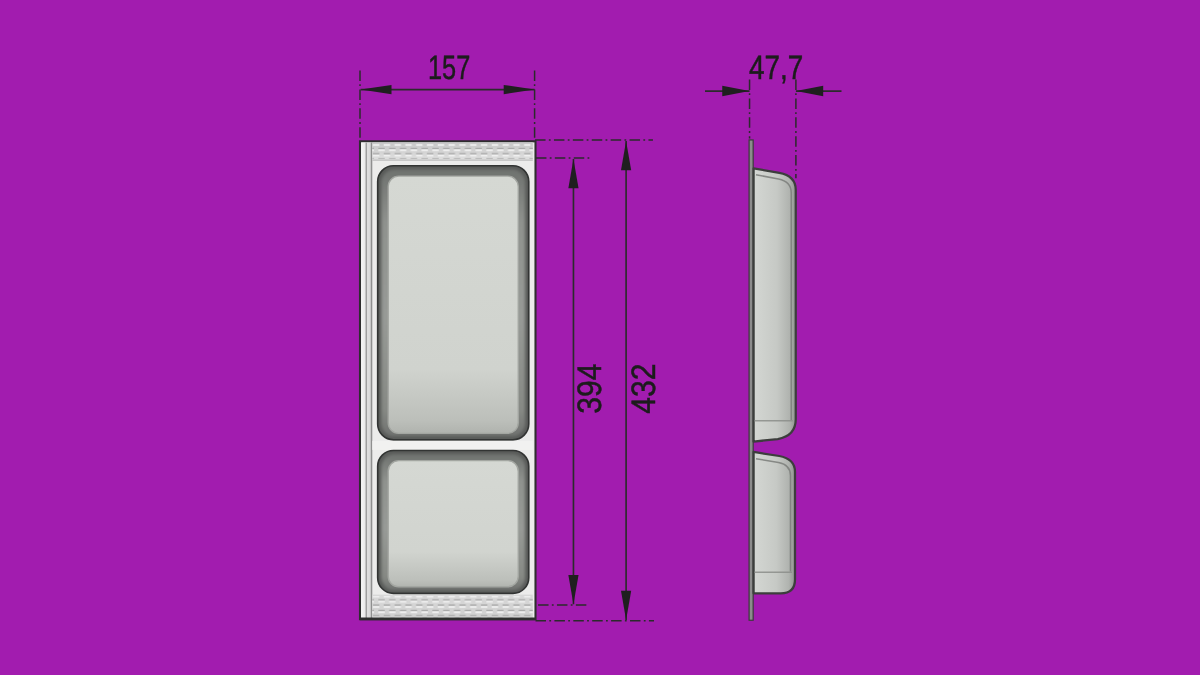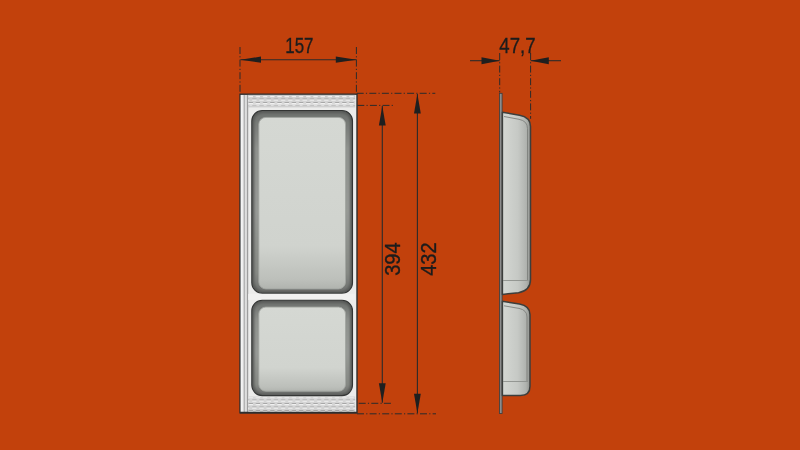--- a/index.html
+++ b/index.html
@@ -1,16 +1,16 @@
 <!DOCTYPE html>
 <html><head>
 <meta charset="utf-8">
 <style>
   html,body{margin:0;padding:0;background:#ffffff;}
-  #stage{position:relative;width:800px;height:450px;background:#c2410c;overflow:hidden;}
+  #stage{position:relative;width:800px;height:450px;background:#a21caf;overflow:hidden;}
   svg text{font-family:"Liberation Sans",sans-serif;fill:#1c1c1c;stroke:#1c1c1c;stroke-width:0.35;}
 </style>
 </head>
 <body>
 <div id="stage">
 <svg width="800" height="450" viewBox="0 0 800 450">
 <defs>
   <linearGradient id="bandTop" x1="0" y1="0" x2="0" y2="1">
     <stop offset="0" stop-color="#c7c7c7"></stop>
     <stop offset="0.55" stop-color="#d3d3d3"></stop>

